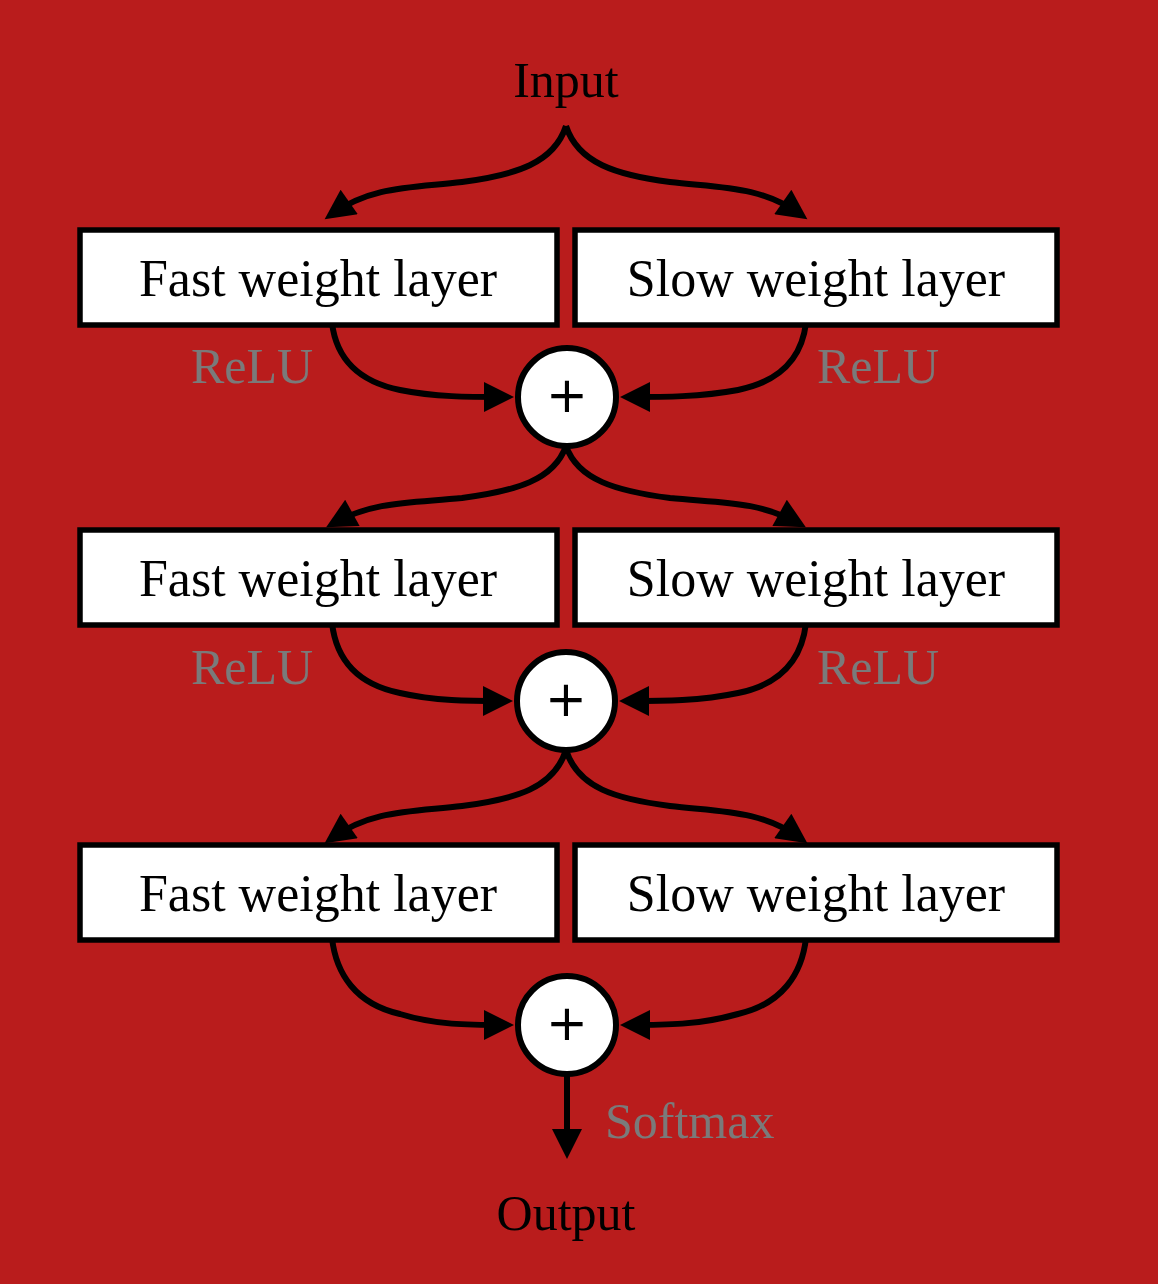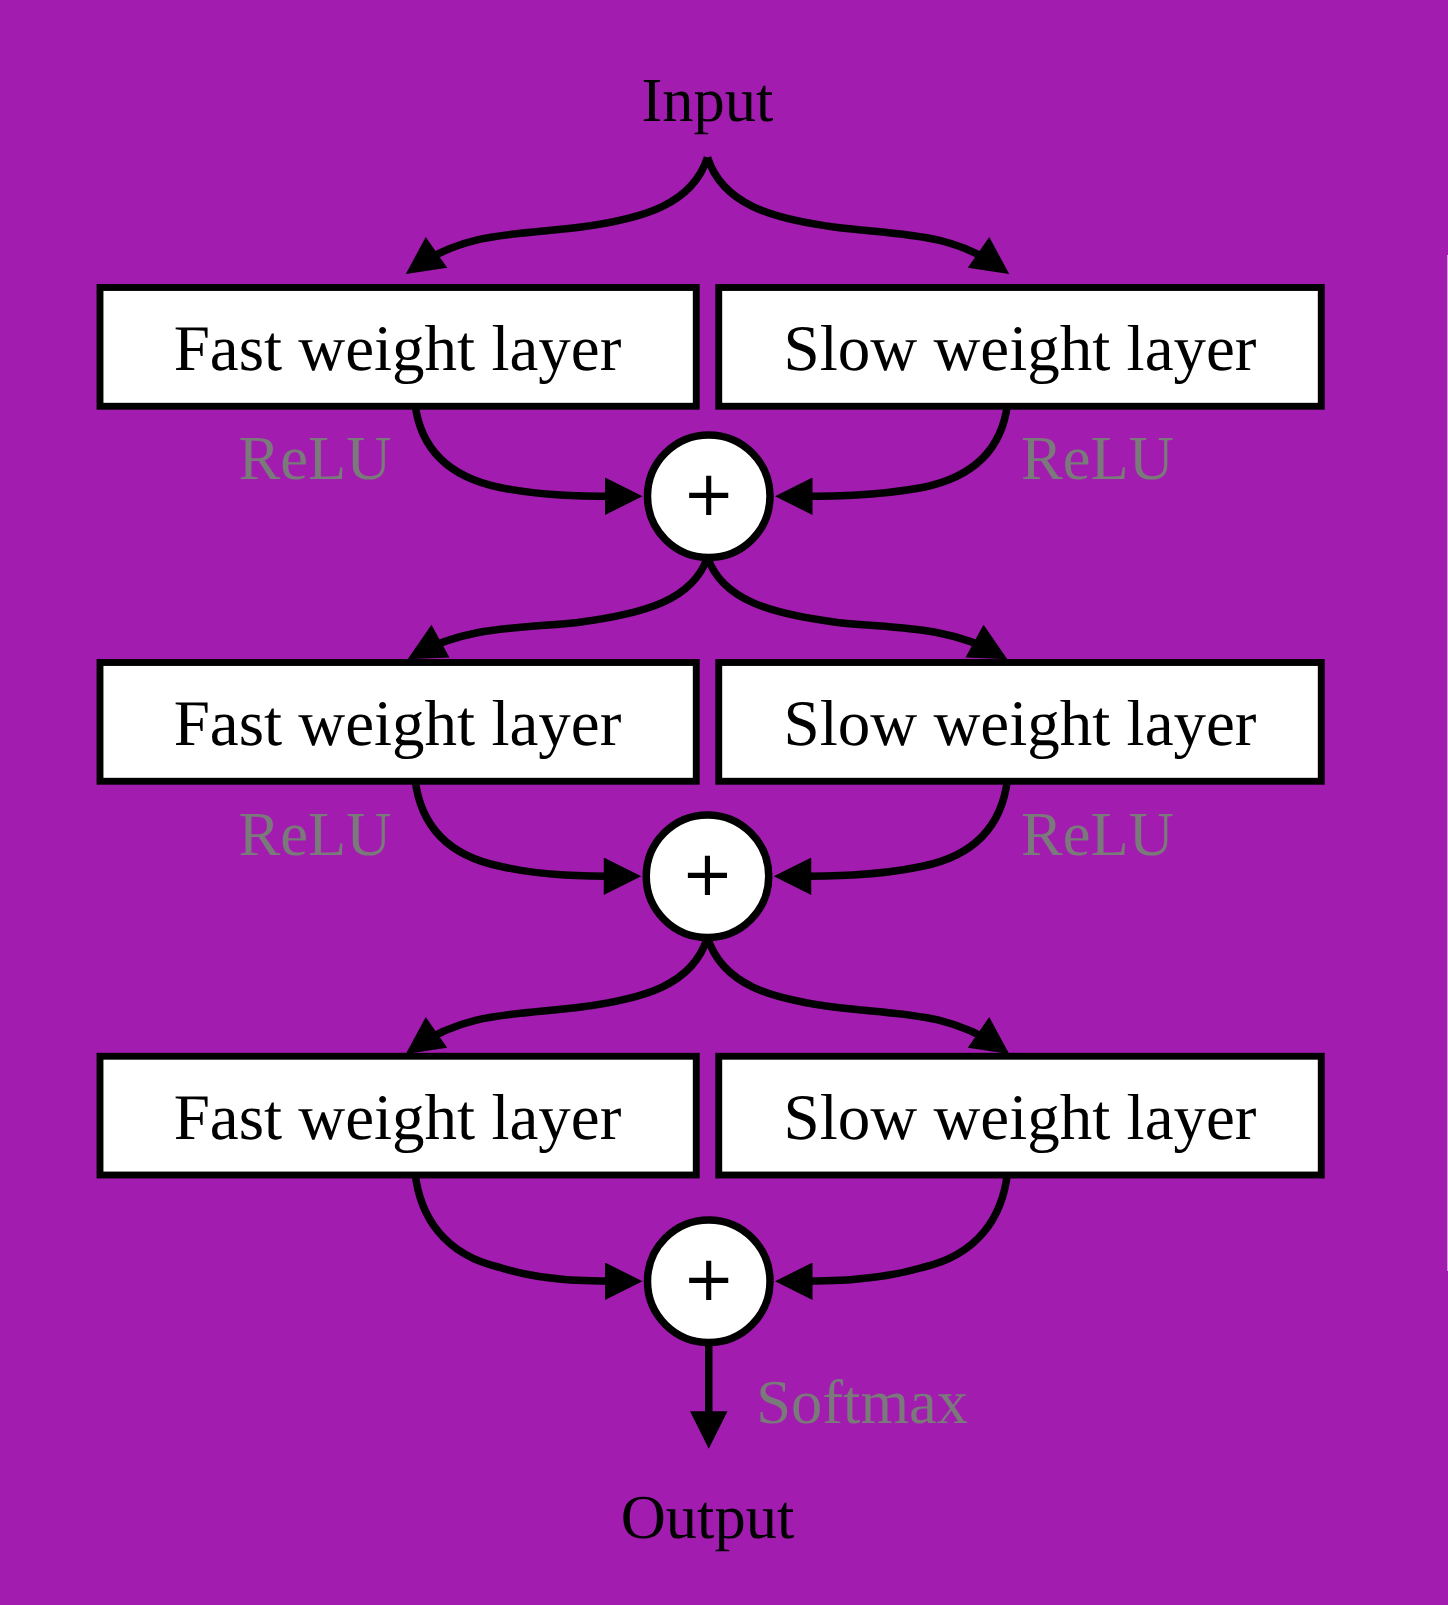--- a/index.html
+++ b/index.html
@@ -1,20 +1,20 @@
 <!DOCTYPE html>
 <html><head>
 <meta charset="utf-8">
 <style>
   html, body { margin: 0; padding: 0; background: #ffffff; }
   .stage {
     position: relative;
     width: 1158px;
     height: 1284px;
-    background: #a21caf;
+    background: #b91c1c;
     overflow: hidden;
     font-family: "Liberation Serif", serif;
   }
   svg { display: block; }
   .flow-line { fill: none; stroke: #000000; stroke-width: 6; }
   .layer-box { fill: #ffffff; stroke: #000000; stroke-width: 5.5; }
   .sum-node { fill: #ffffff; stroke: #000000; stroke-width: 6; }
   text {
     font-family: "Liberation Serif", serif;
     font-size: 50px;

